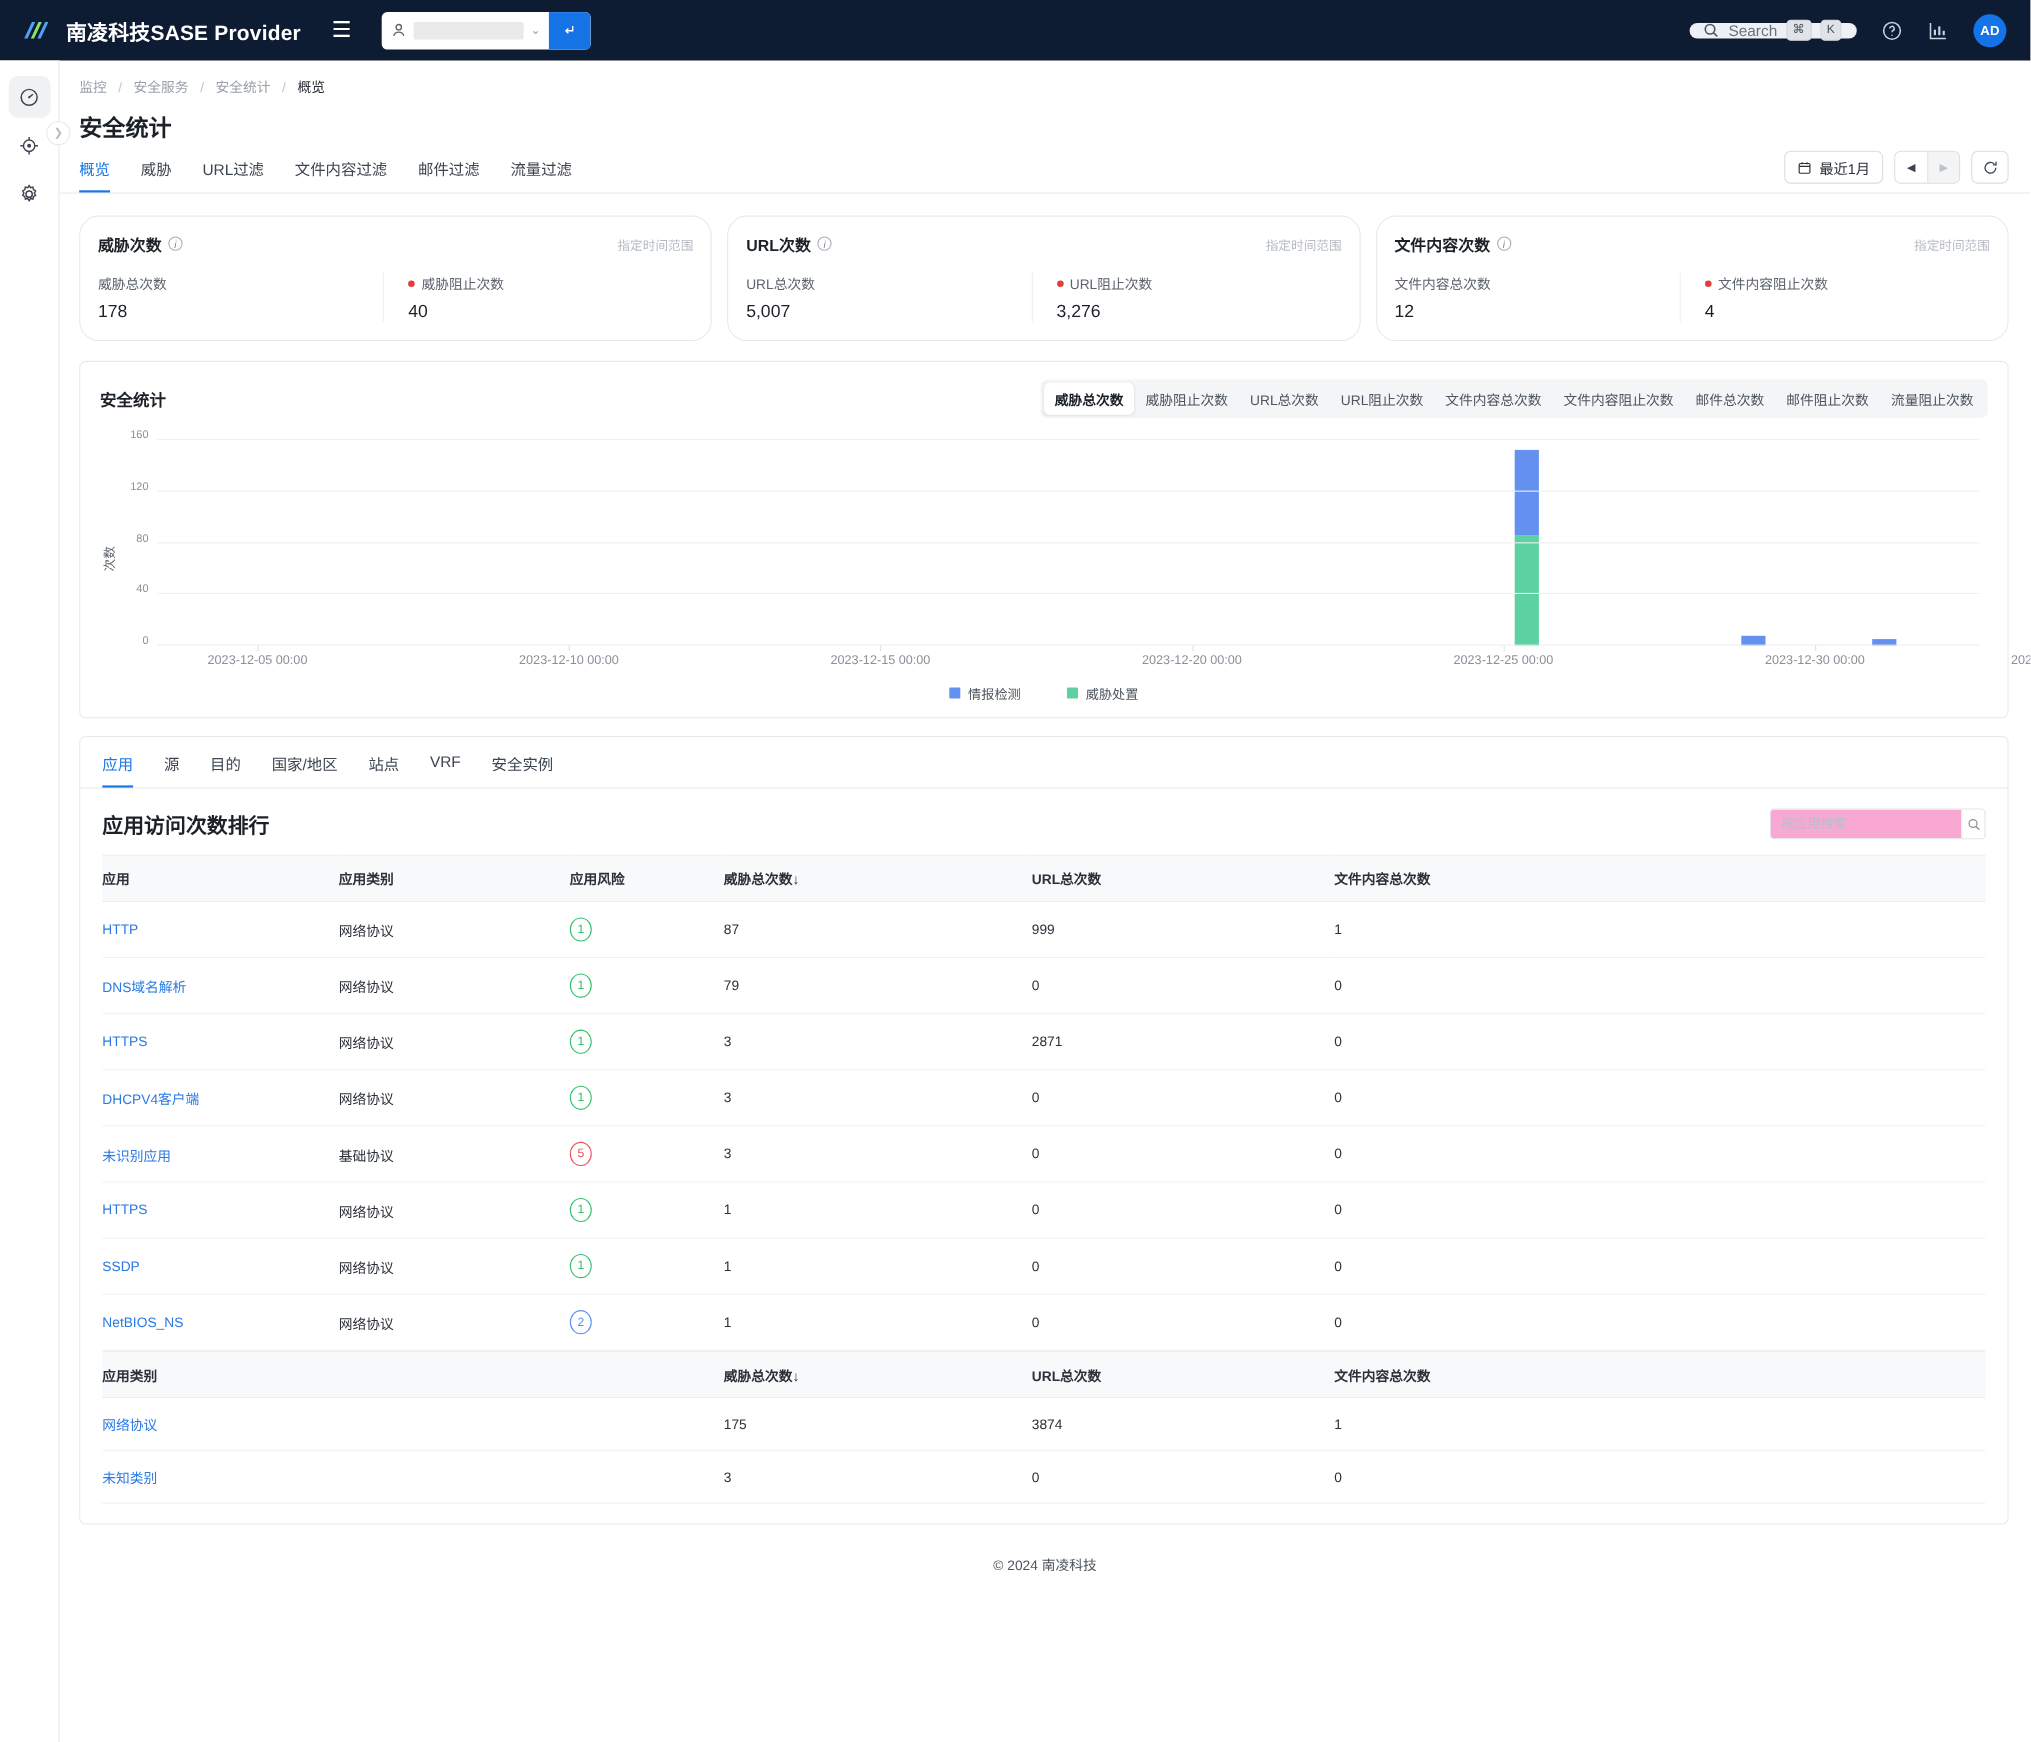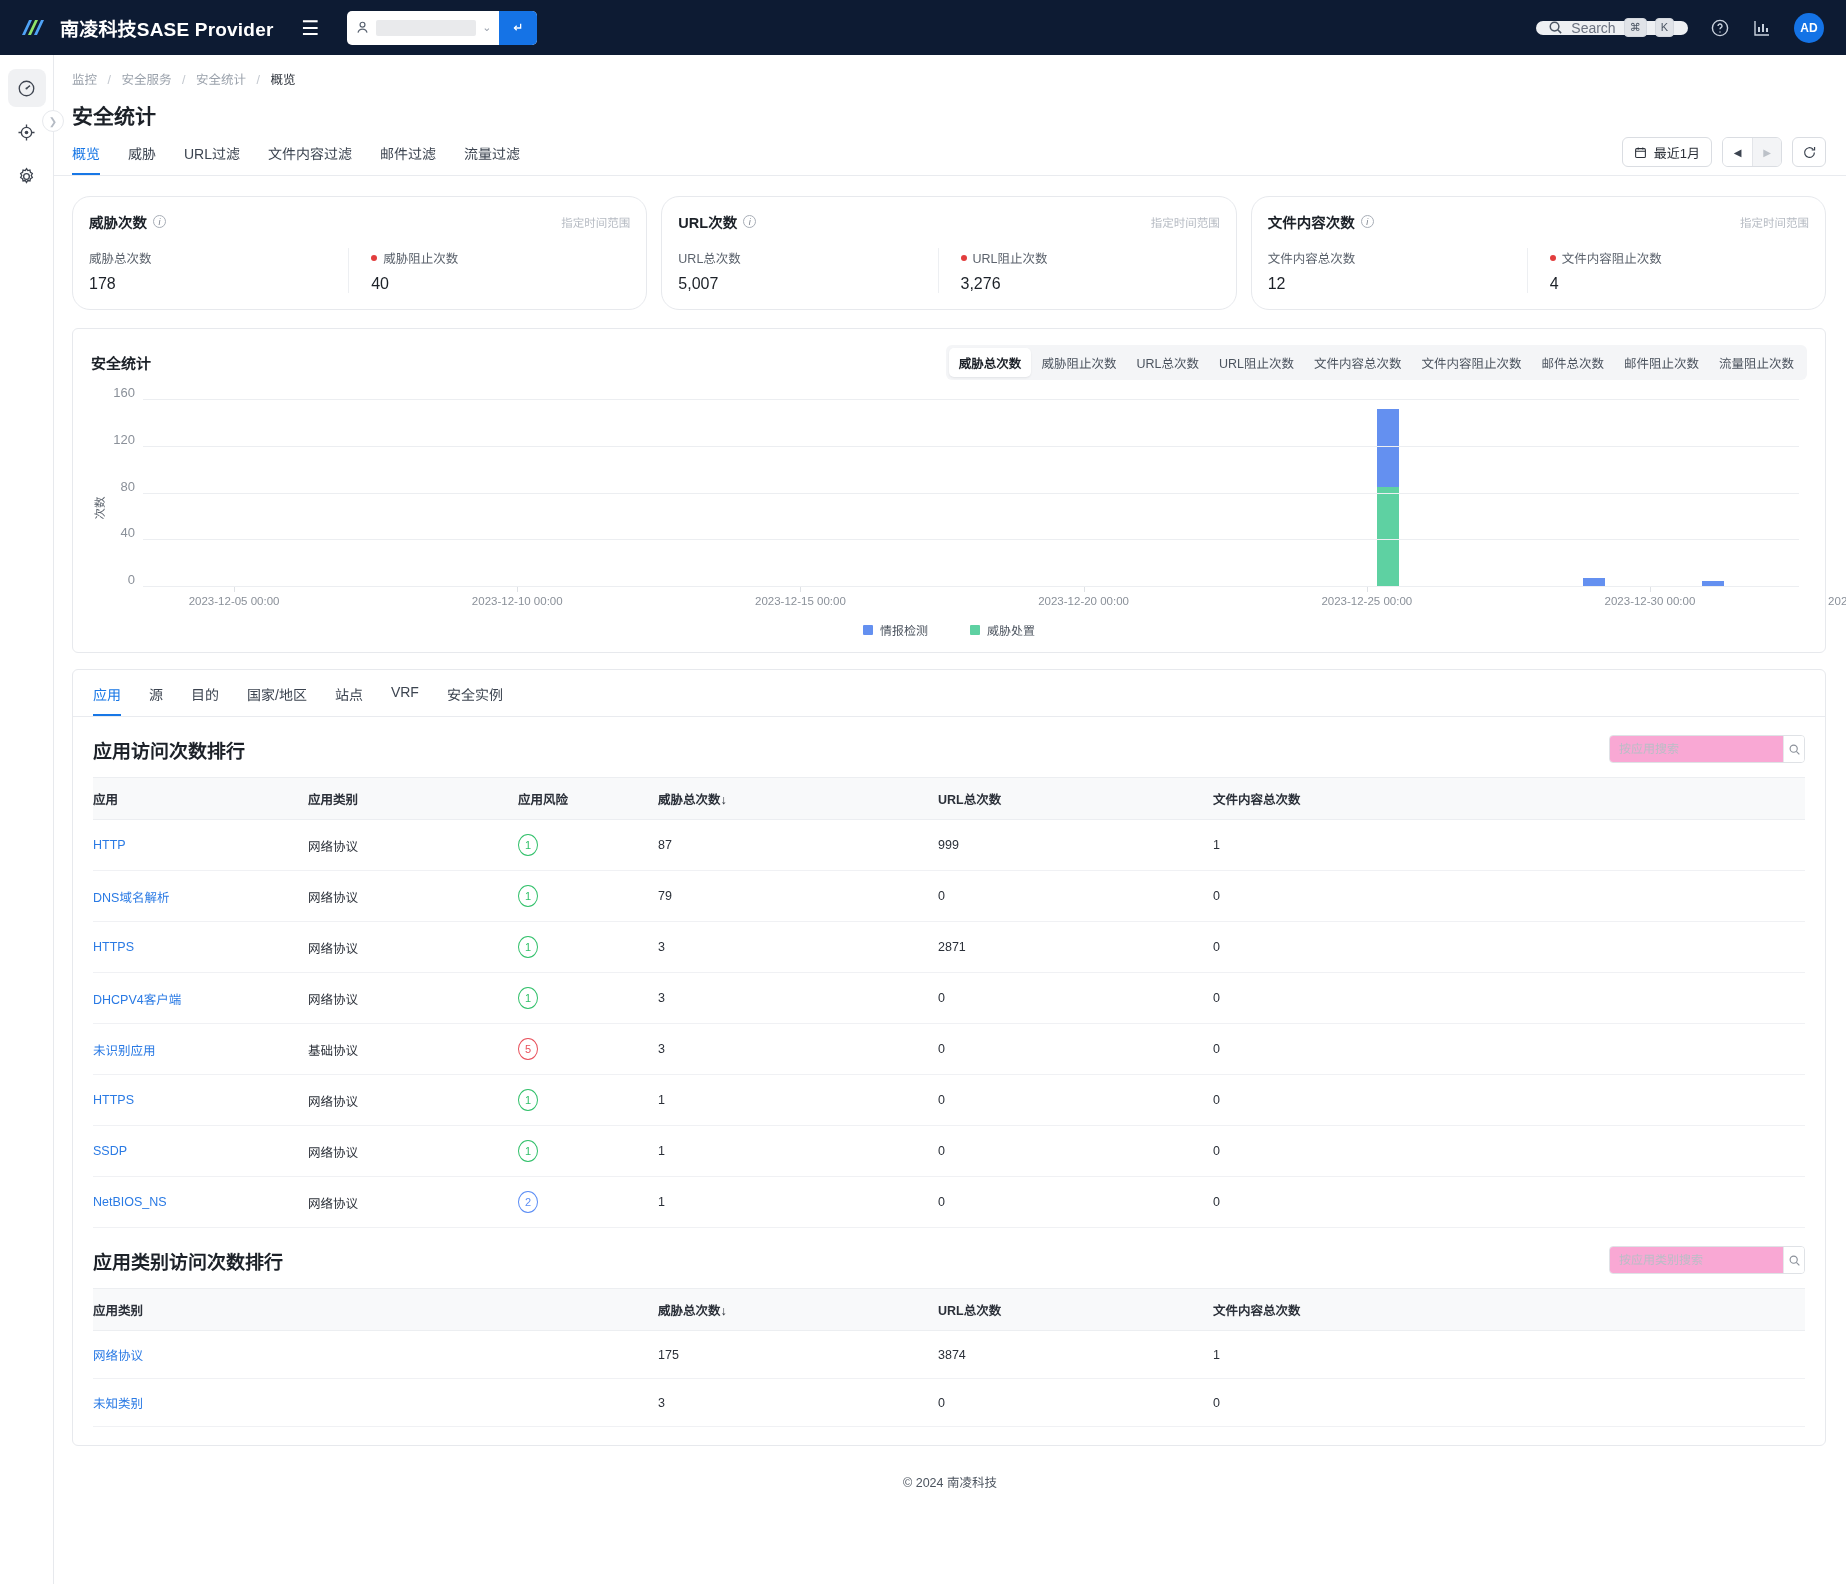--- a/index.html
+++ b/index.html
@@ -149,21 +149,21 @@
 
   .chart-area { position:relative; height: 215px; margin-top: 20px; }
   .y-axis-label {
     position:absolute; left:-4px; top: 50%; transform: translateY(-50%) rotate(-90deg);
     font-size:11.5px; color:#5c636d; transform-origin:center;
   }
   .plot { position:absolute; left: 52px; right: 8px; top: 0; bottom: 28px; }
   .gridline { position:absolute; left:0; right:0; height:1px; background:#eceef1; }
   .ytick {
     position:absolute; right: calc(100% + 8px); transform: translateY(-50%);
-    font-size:13px; color:#8a9099; white-space:nowrap;
+    font-size:10px; color:#8a9099; white-space:nowrap;
   }
   .bars { position:absolute; left:0; right:0; bottom:0; top:0; }
   .bar { position:absolute; bottom:0; width:22px; display:flex; flex-direction:column; justify-content:flex-end; }
   .seg-blue { background:#6490f0; width:100%; }
   .seg-green { background:#5ed1a2; width:100%; }
   .xtick {
     position:absolute; top: calc(100% + 8px); transform: translateX(-50%);
     font-size:11.5px; color:#8a9099; white-space:nowrap;
   }
   .xtickmark { position:absolute; top:100%; height:5px; width:1px; background:#dfe2e6; }
@@ -585,32 +585,20 @@
                 <td>网络协议</td>
                 <td><span class="risk risk-b">2</span></td>
                 <td>1</td>
                 <td>0</td>
                 <td>0</td>
               </tr>
             </tbody>
         </table>
       </div>
 
-      <div class="section-head">
-        <div class="section-title">应用类别访问次数排行</div>
-        <div class="searchbox">
-          <input type="text" placeholder="按应用类别搜索" style="">
-          <div class="search-go">
-            <svg width="13" height="13" viewBox="0 0 16 16" fill="none" stroke="currentColor" stroke-width="1.4">
-              <circle cx="7" cy="7" r="4.4"></circle>
-                <path d="M10.3 10.3L14 14"></path>
-            </svg>
-          </div>
-        </div>
-      </div>
 
       <div class="tbl-wrap">
         <table>
           <thead>
             <tr>
               <th style="width:565px">应用类别</th>
               <th style="width:280px">威胁总次数↓</th>
               <th style="width:275px">URL总次数</th>
               <th>文件内容总次数</th>
             </tr>

